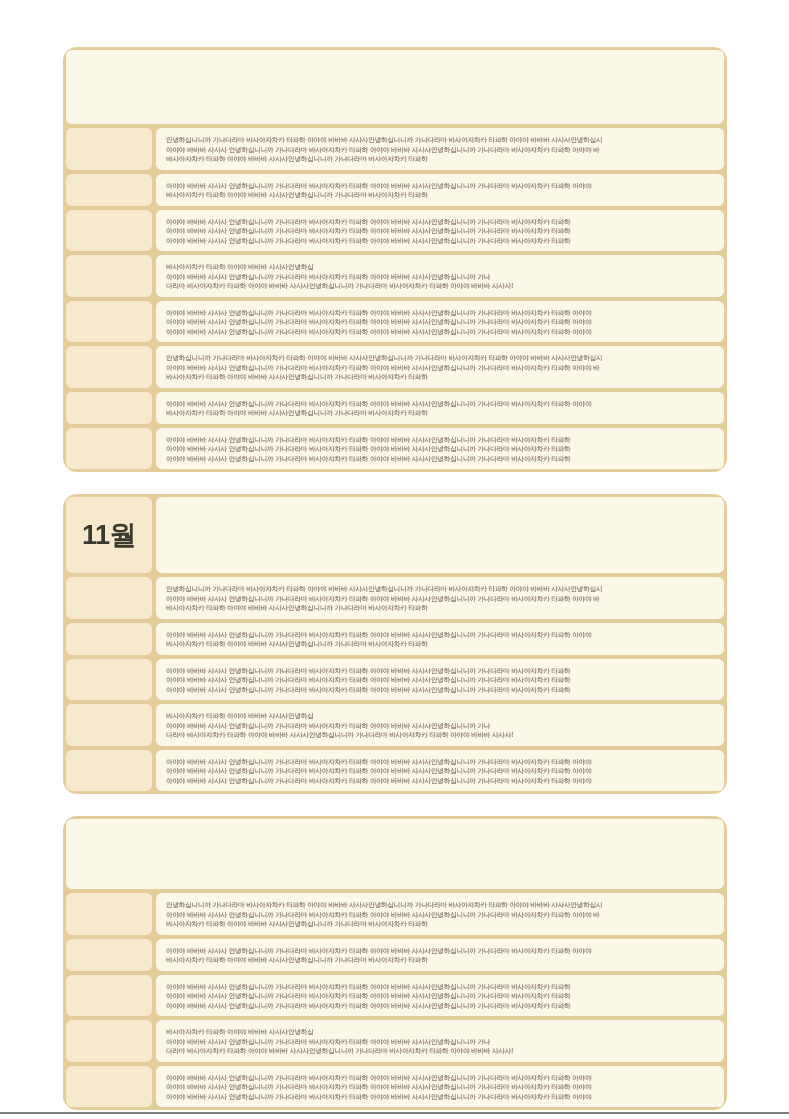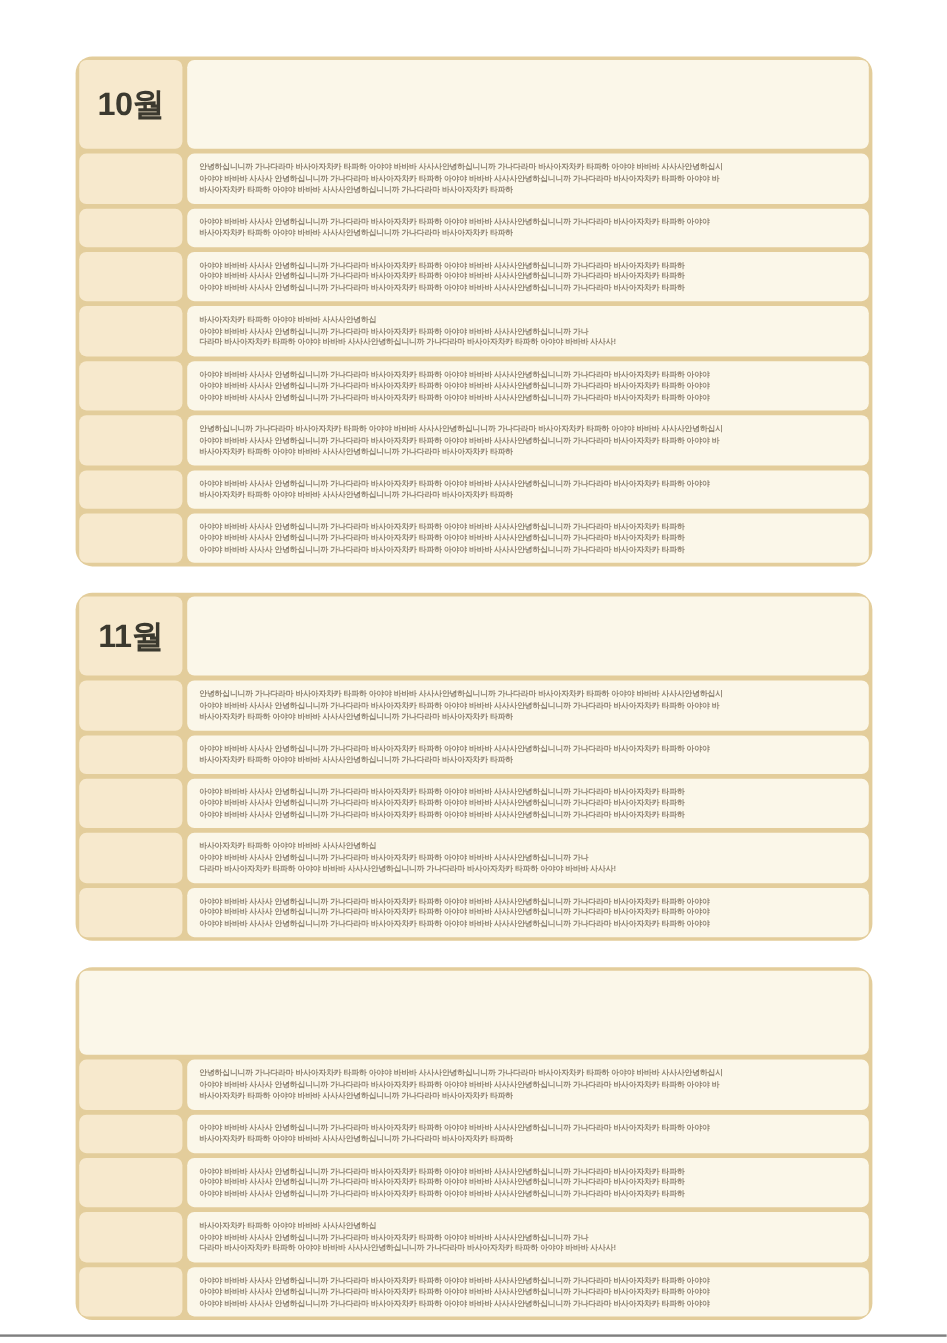--- a/index.html
+++ b/index.html
@@ -74,23 +74,20 @@
     background: #7f7f7f;
   }
 </style>
 </head>
 <body>
 
 <main>
   <div id="sections">
       <section class="month-table">
     <div class="row header-row" style="height: 74px;">
-      <div class="cell label-cell">
-        <span class="month-label">10월</span>
-      </div>
       <div class="cell content-cell"></div>
     </div>
   <div class="row body-row">
     <div class="cell label-cell"></div>
     <div class="cell content-cell">
             <div class="line">안녕하십니니까 가나다라마 바사아자차카 타파하 아야야 바바바 사사사안녕하십니니까 가나다라마 바사아자차카 타파하 아야야 바바바 사사사안녕하십시</div>
             <div class="line">아야야 바바바 사사사 안녕하십니니까 가나다라마 바사아자차카 타파하 아야야 바바바 사사사안녕하십니니까 가나다라마 바사아자차카 타파하 아야야 바</div>
             <div class="line">바사아자차카 타파하 아야야 바바바 사사사안녕하십니니까 가나다라마 바사아자차카 타파하</div>
           </div>
   </div>
@@ -143,21 +140,21 @@
         <div class="row body-row">
     <div class="cell label-cell"></div>
     <div class="cell content-cell">
             <div class="line">아야야 바바바 사사사 안녕하십니니까 가나다라마 바사아자차카 타파하 아야야 바바바 사사사안녕하십니니까 가나다라마 바사아자차카 타파하</div>
             <div class="line">아야야 바바바 사사사 안녕하십니니까 가나다라마 바사아자차카 타파하 아야야 바바바 사사사안녕하십니니까 가나다라마 바사아자차카 타파하</div>
             <div class="line">아야야 바바바 사사사 안녕하십니니까 가나다라마 바사아자차카 타파하 아야야 바바바 사사사안녕하십니니까 가나다라마 바사아자차카 타파하</div>
           </div>
   </div>
       </section>
       <section class="month-table">
-    <div class="row header-row" style="height: 66px;">
+    <div class="row header-row" style="height: 76px;">
       <div class="cell label-cell">
         <span class="month-label">11월</span>
       </div>
       <div class="cell content-cell"></div>
     </div>
   <div class="row body-row">
     <div class="cell label-cell"></div>
     <div class="cell content-cell">
             <div class="line">안녕하십니니까 가나다라마 바사아자차카 타파하 아야야 바바바 사사사안녕하십니니까 가나다라마 바사아자차카 타파하 아야야 바바바 사사사안녕하십시</div>
             <div class="line">아야야 바바바 사사사 안녕하십니니까 가나다라마 바사아자차카 타파하 아야야 바바바 사사사안녕하십니니까 가나다라마 바사아자차카 타파하 아야야 바</div>

